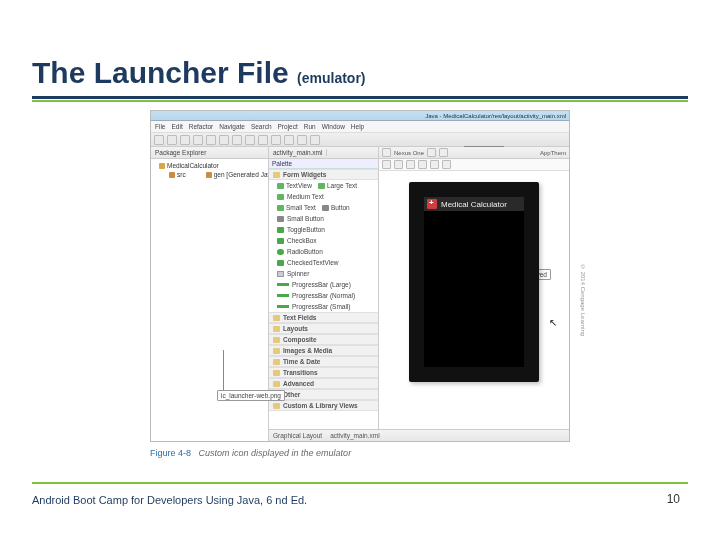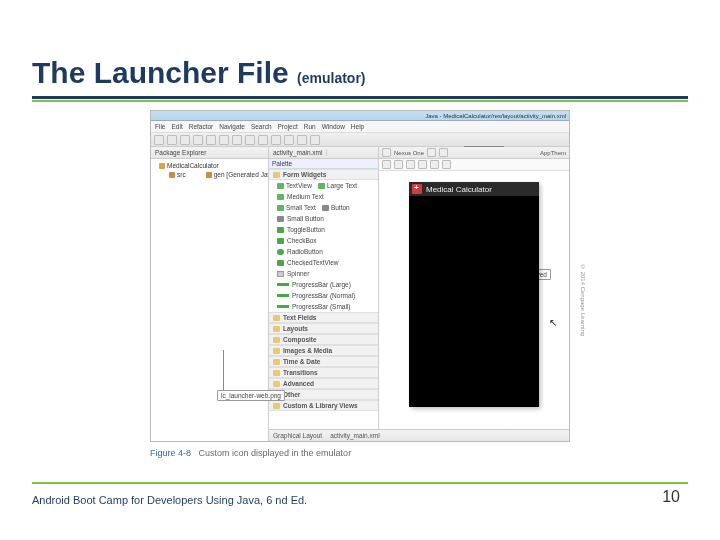--- a/index.html
+++ b/index.html
@@ -159,25 +159,25 @@
     color: #555;
     padding: 0 3px;
     gap: 3px;
   }
   .tiny-btn { width: 9px; height: 9px; background: #eee; border: 1px solid #bbb; border-radius: 1px; }
   .phone {
     position: absolute;
     top: 35px;
     left: 30px;
     width: 130px;
-    height: 225px;
+    height: 200px;
     background: #111;
     border-radius: 2px;
     box-shadow: 2px 2px 4px rgba(0,0,0,0.25);
-    padding: 0;
+    padding: 15px;
   }
   .phone-inner { width: 100%; height: 100%; background: #000; }
   .app-header {
     height: 14px;
     background: #2a2a2a;
     display: flex;
     align-items: center;
     gap: 4px;
     padding: 0 3px;
   }
@@ -214,21 +214,21 @@
     position: absolute;
     background: #888;
   }
   .figcap {
     position: absolute;
     left: 150px;
     top: 448px;
     font-size: 9px;
     color: #2a6ea6;
   }
-  .figcap .desc { color: #6a6a6a; }
+  .figcap .desc { color: #6a6a6a; font-style: italic; }
   .side-credit {
     position: absolute;
     right: 134px;
     top: 180px;
     width: 10px;
     height: 240px;
     writing-mode: vertical-rl;
     font-size: 6px;
     color: #999;
     text-align: center;
@@ -245,21 +245,21 @@
     position: absolute;
     left: 32px;
     bottom: 34px;
     font-size: 11px;
     color: #1f3a5f;
   }
   .page-num {
     position: absolute;
     right: 40px;
     bottom: 34px;
-    font-size: 16px;
+    font-size: 12px;
     color: #333;
   }
   .cursor {
     position: absolute;
     font-size: 10px;
     color: #000;
   }
 </style>
 </head>
 <body>

